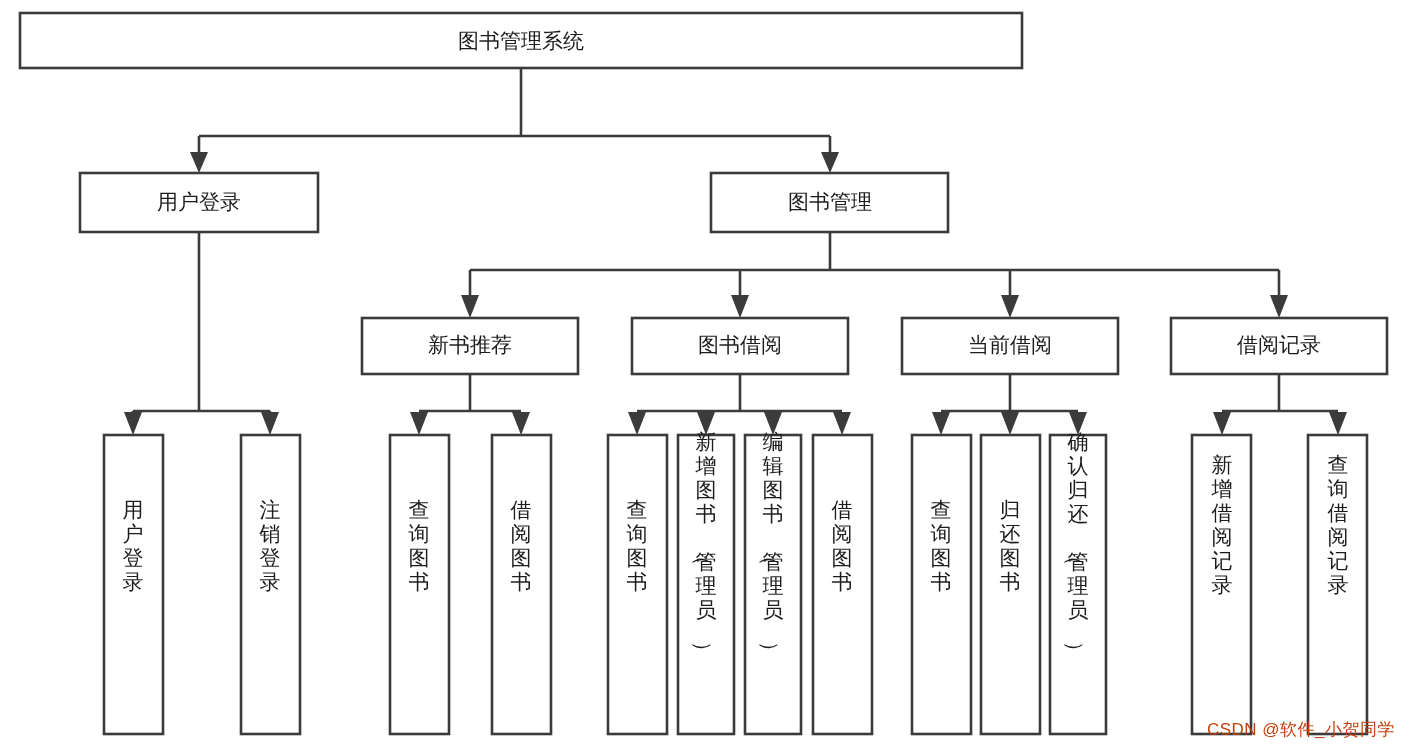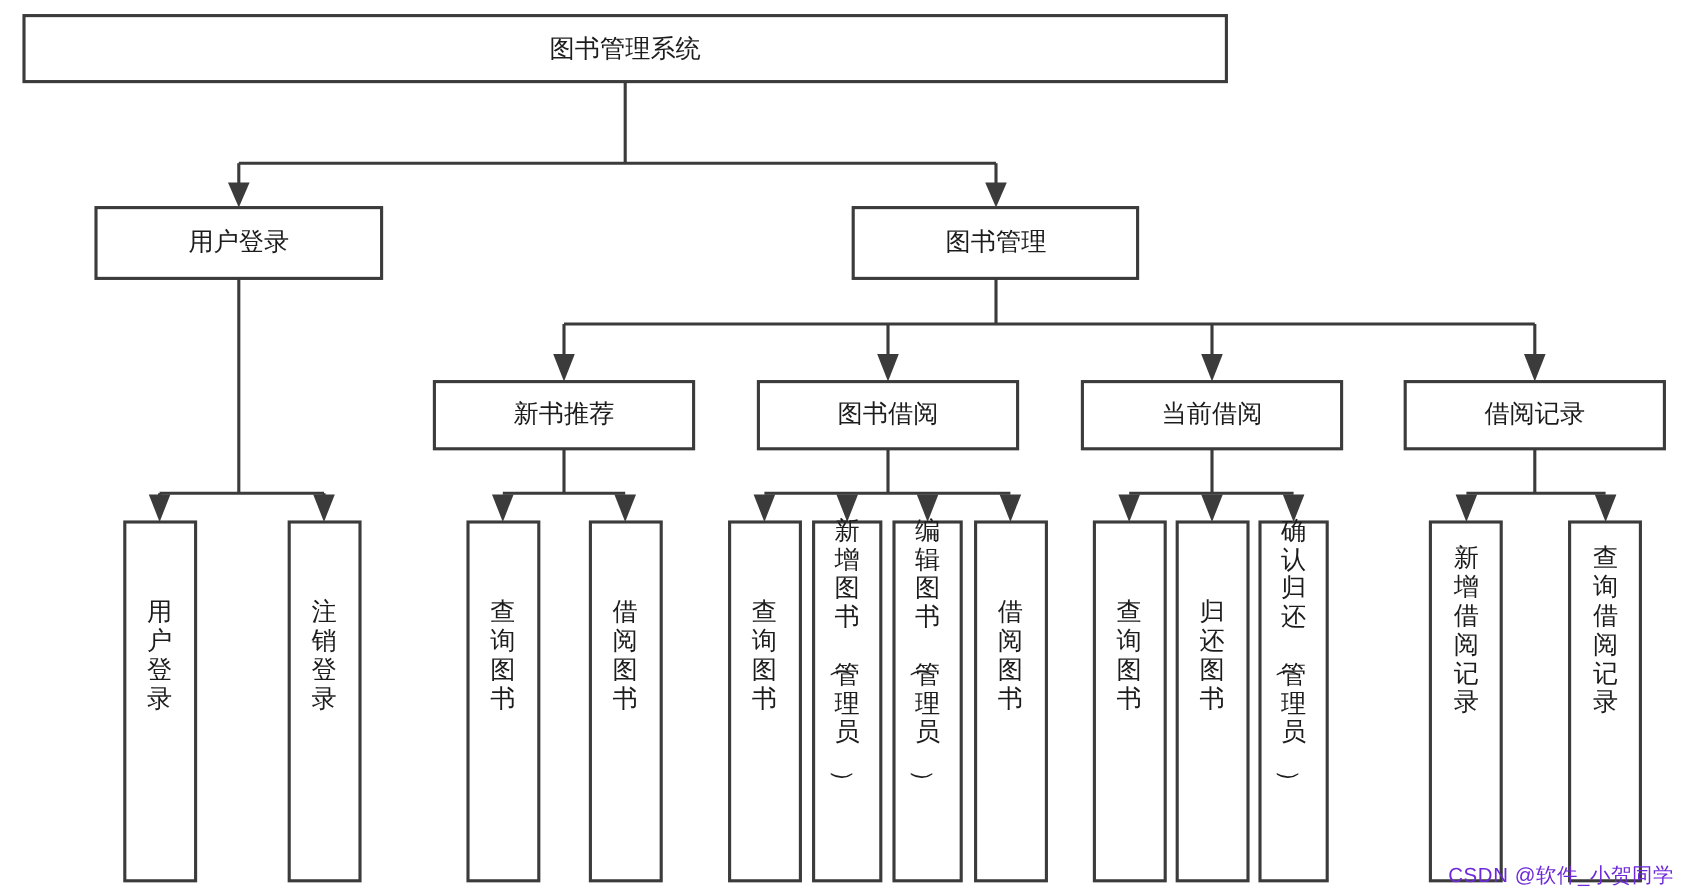--- a/index.html
+++ b/index.html
@@ -54,21 +54,21 @@
     font-size: 21px;
     fill: #1c1c1c;
     text-anchor: middle;
   }
   .watermark {
     position: absolute;
     right: 10px;
     bottom: 6px;
     font-family: "Liberation Sans", "DejaVu Sans", sans-serif;
     font-size: 17px;
-    color: #6d28d9;
+    color: #c2410c;
     white-space: nowrap;
     letter-spacing: 0.5px;
     user-select: none;
   }
 </style>
 </head>
 <body>
 
 <div id="diagram-root">
 

